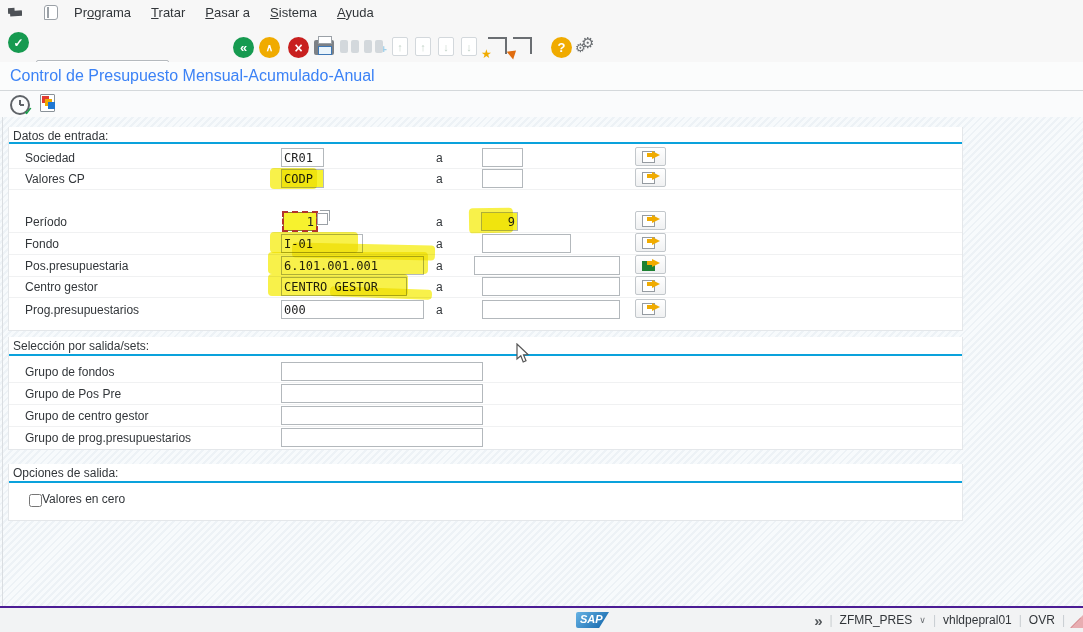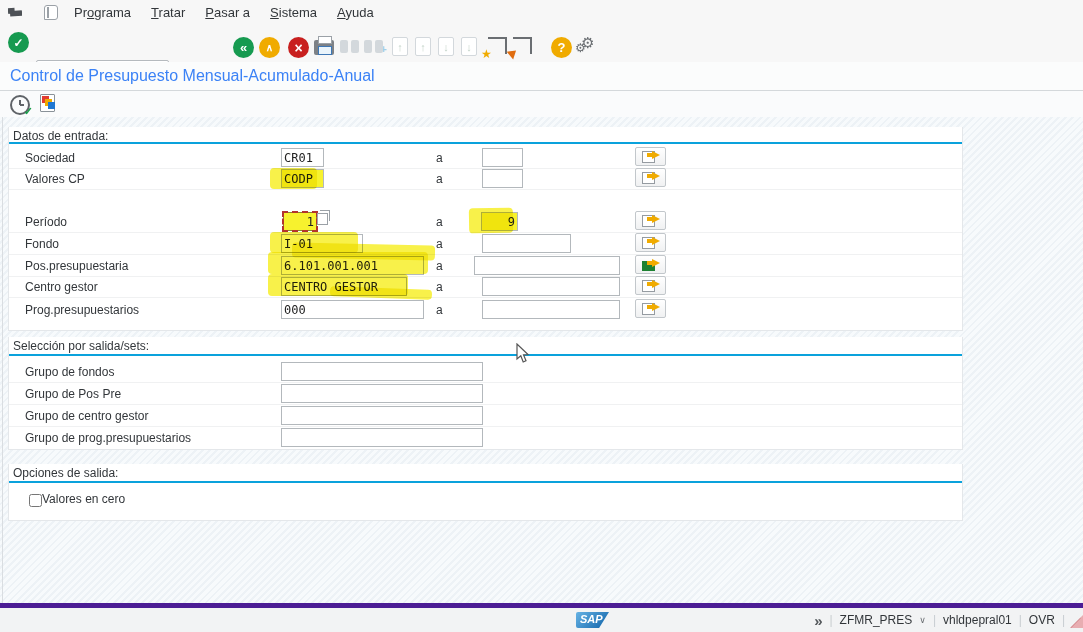--- a/index.html
+++ b/index.html
@@ -94,21 +94,21 @@
   .copyicon{position:absolute;left:308px;top:2px;width:9px;height:10px;border:1.5px solid #9ba1a7;background:#fff;}
   .copyicon::before{content:"";position:absolute;left:2px;top:-4px;width:9px;height:10px;border:1.5px solid #9ba1a7;border-bottom:none;border-left:none;background:transparent;}
   .cbx{position:absolute;left:16px;top:3px;width:13px;height:13px;border:1px solid #b3b8bc;background:#fff;}
   .cbxlabel{position:absolute;left:33px;top:4px;font-size:12px;}
   
   .smear{position:absolute;background:#f7ef2a;opacity:.85;mix-blend-mode:multiply;border-radius:4px;}
   
   .cursor{position:absolute;left:516px;top:226px;z-index:50;}
   
   .statusbar{position:absolute;left:0;bottom:0;width:100%;height:24px;background:#f2f3f4;
-    border-top:5px solid #4c1d95;display:flex;align-items:center;}
+    border-top:2px solid #4c1d95;display:flex;align-items:center;}
   .saplogo{position:absolute;left:576px;top:4px;width:33px;height:16px;color:#fff;
     background:linear-gradient(135deg,#66b2e4,#0f62a8);clip-path:polygon(0 0,100% 0,70% 100%,0 100%);
     font-style:italic;font-weight:bold;font-size:11px;padding-left:4px;box-sizing:border-box;line-height:15px;border-radius:2px 0 0 2px;}
   .statusright{position:absolute;right:18px;top:0;height:24px;display:flex;align-items:center;gap:7px;font-size:12px;color:#32363a;}
   .statusright .sep{color:#c9cdd1;}
   .statusright .expand{font-size:15px;color:#54585c;font-weight:bold;}
   .statusright .ddchev{font-size:9px;color:#6a6e72;}
   .pinkmark{position:absolute;right:0;bottom:4px;width:13px;height:13px;background:#e7a6aa;
     clip-path:polygon(100% 0,100% 100%,0 100%);opacity:.9;}
   .pinkmark::before{content:"";position:absolute;left:1px;bottom:0;width:14px;height:2px;background:#c96a71;transform:rotate(-45deg);transform-origin:left bottom;}

